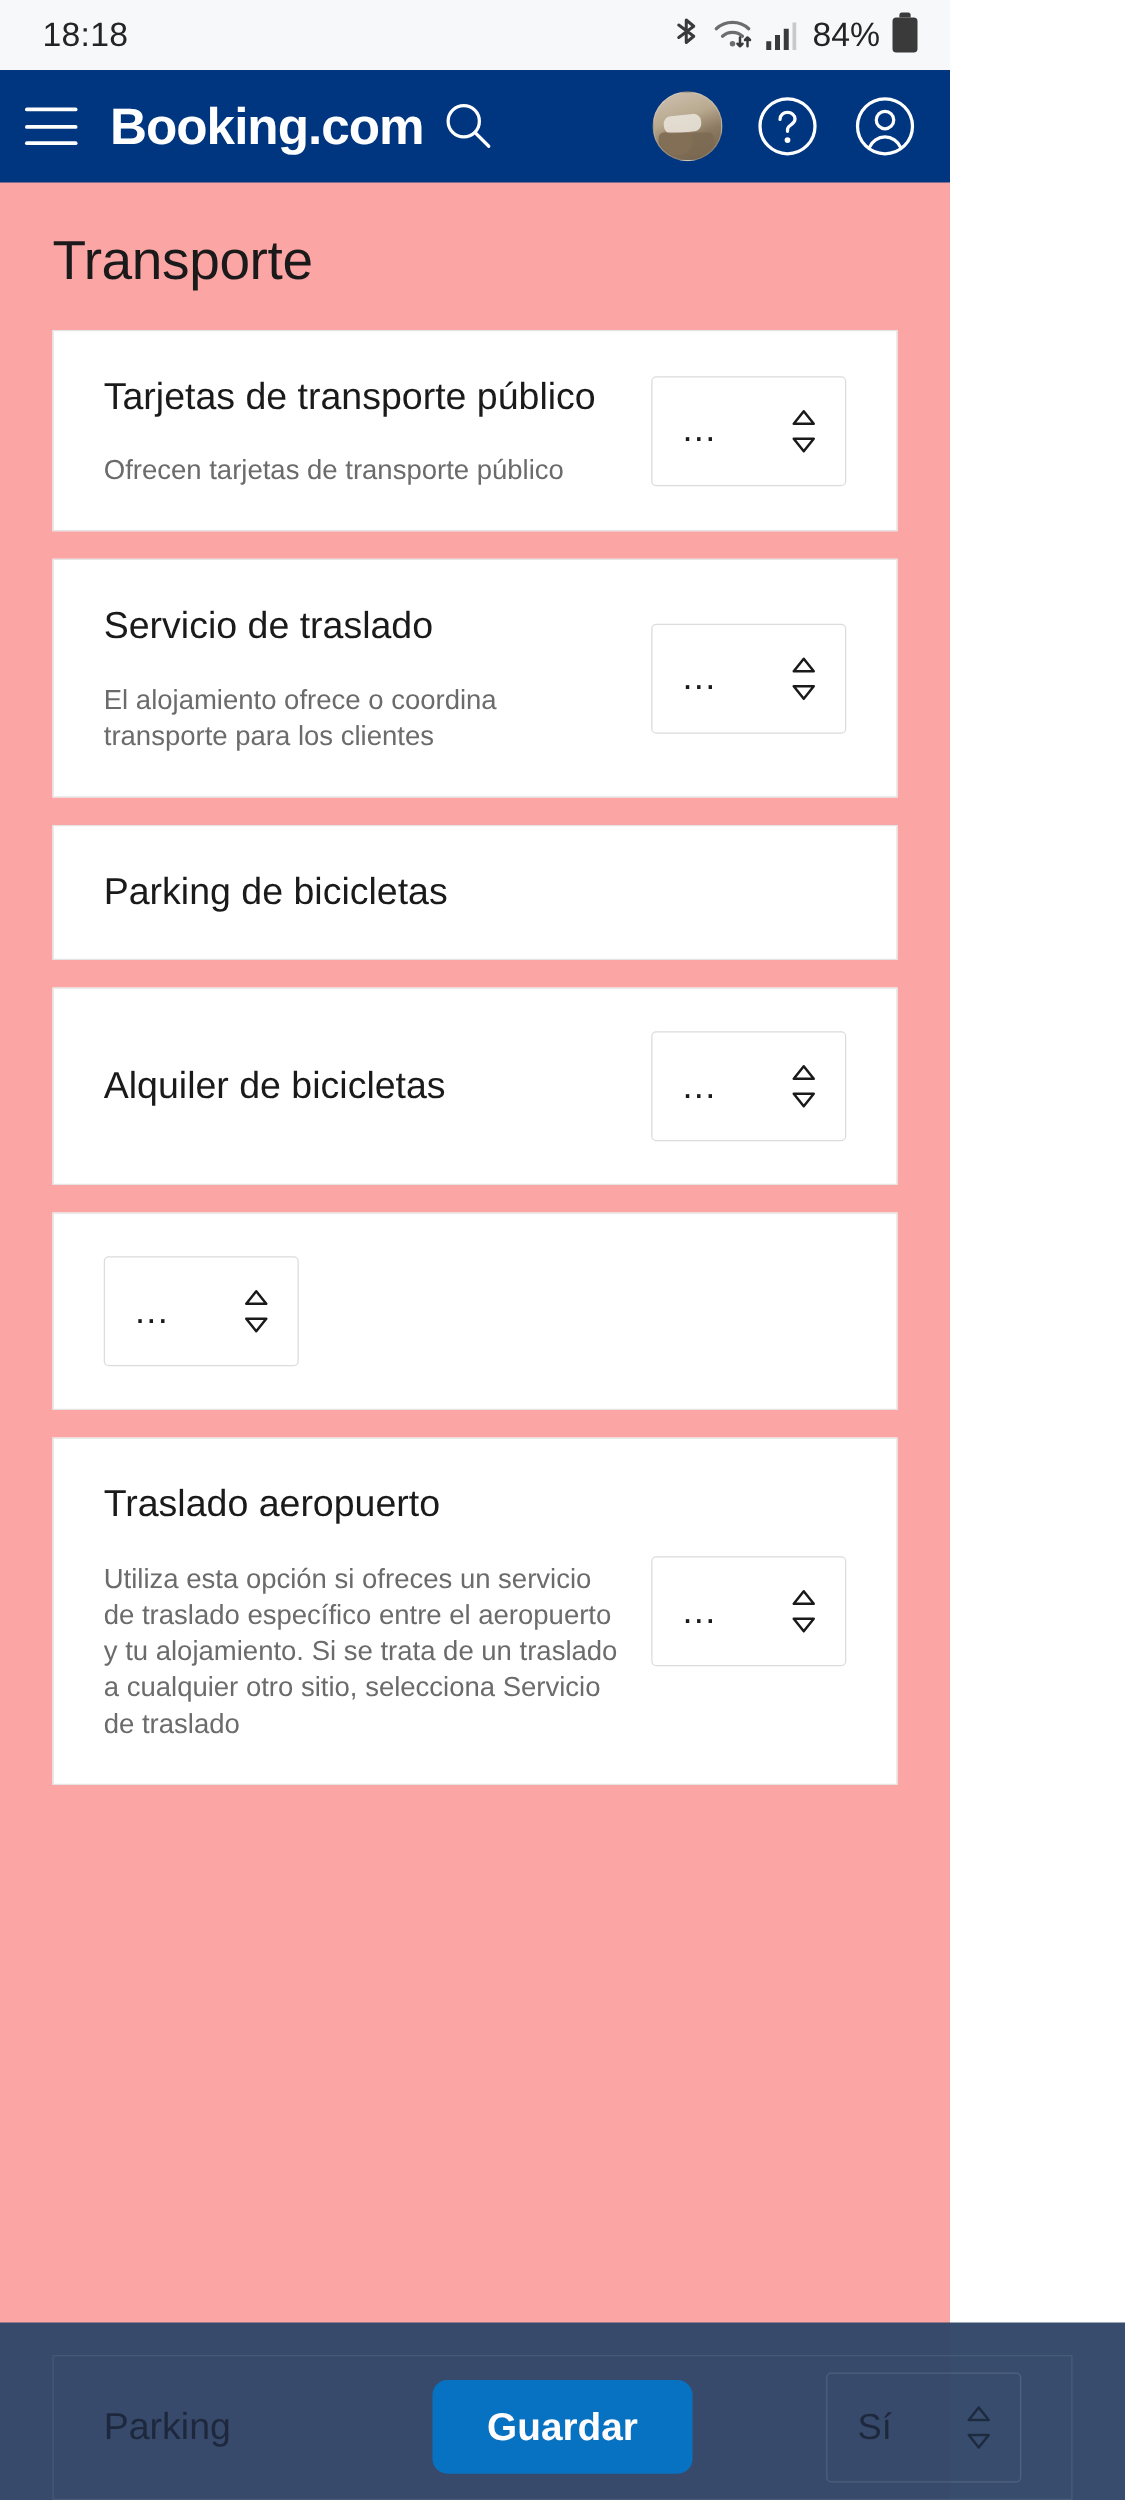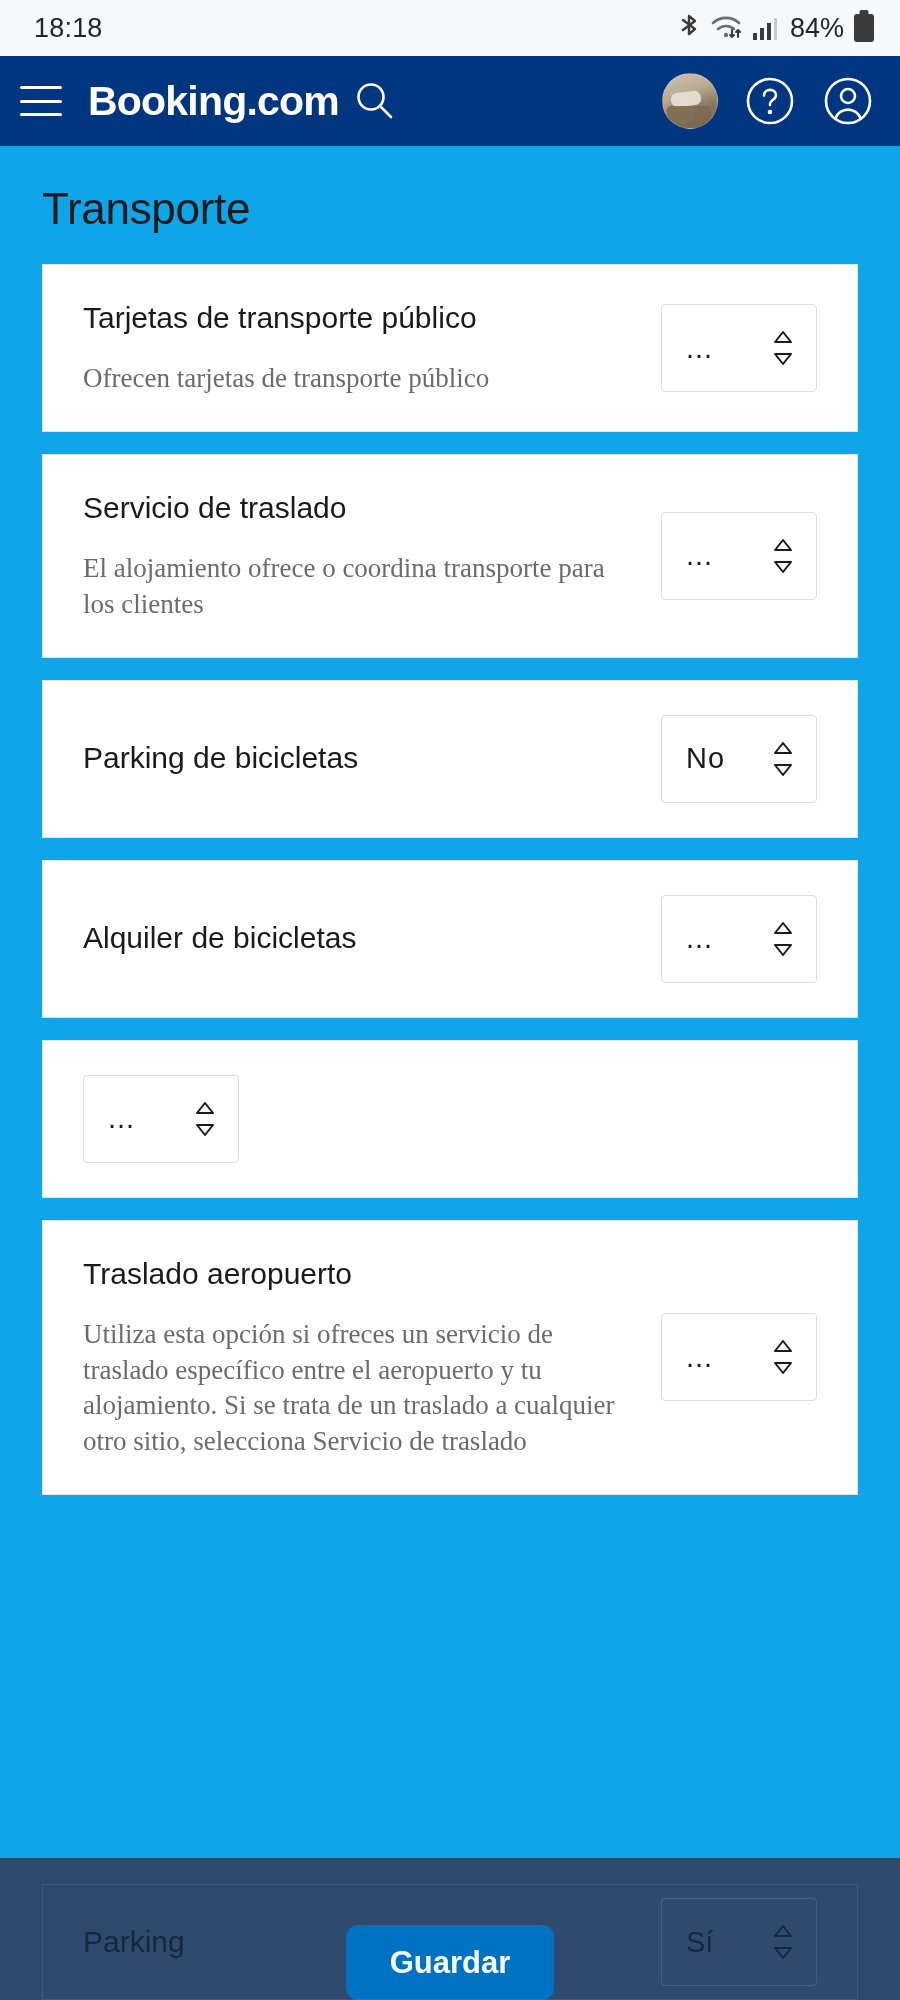--- a/index.html
+++ b/index.html
@@ -3,21 +3,21 @@
 <meta charset="utf-8">
 <title>Transporte — Booking.com</title>
 <style>
   * { margin:0; padding:0; box-sizing:border-box; }
   html, body {
     width:900px; height:2000px;
     background:#ffffff;
     font-family:"Liberation Sans", sans-serif;
     overflow:hidden;
   }
-  .phone { position:relative; width:900px; height:2000px; background:#0ea5e9; }
+  .phone { position:relative; width:760px; height:2000px; background:#fca5a5; }
 
   
   .statusbar {
     height:56px; width:100%;
     background:#f7f8fa;
     display:flex; align-items:center;
     padding:0 26px 0 34px;
     color:#2b2b2b;
   }
   .sb-time { font-size:27px; letter-spacing:.2px; font-weight:400; color:#242424; }
@@ -73,37 +73,37 @@
   }
 
   .card {
     border:1px solid #e4e4e4; background:#fff;
     display:flex; align-items:center;
     padding:34px 40px;
     margin-bottom:22px;
   }
   .card-text { flex:1; padding-right:26px; }
   .card-title { font-size:30px; color:#1a1a1a; line-height:1.28; font-weight:400; }
-  .card-desc  { font-size:27px; color:#6b6b6b; line-height:1.32; margin-top:24px;font-family:Liberation Serif, serif; }
+  .card-desc  { font-size:22px; color:#6b6b6b; line-height:1.32; margin-top:24px; }
 
   .select {
     flex:none; width:156px; height:88px;
     border:1px solid #dcdcdc; border-radius:4px; background:#fff;
     display:flex; align-items:center; justify-content:space-between;
     padding:0 20px 0 24px; cursor:pointer;
   }
   .select-value { font-size:29px; color:#1a1a1a; letter-spacing:1px; }
   .stepper { display:flex; flex-direction:column; align-items:center; line-height:0; }
   .stepper svg { display:block; }
 
   
   .bottom-overlay {
     position:absolute; left:0; bottom:0; width:900px; height:142px;
     background:#32486a; opacity:.97;
-    display:flex; align-items:flex-end; justify-content:center;
+    display:flex; align-items:center; justify-content:center;
     padding-top:24px;
   }
   .save-btn {
     background:#0071c2; color:#fff;
     font-size:31px; font-weight:700;
     border:none; border-radius:12px;
     padding:22px 44px; cursor:pointer;
     line-height:1;
   }
   
@@ -217,28 +217,20 @@
               <path d="M13 6l8 10H5zM13 38l8-10H5z" fill="none" stroke="#1a1a1a" stroke-width="2" stroke-linejoin="round"></path>
             </svg>
         </span>
       </div>
     </div>
 
     <div class="card">
       <div class="card-text">
         <div class="card-title">Parking de bicicletas</div>
       </div>
-      <div class="select">
-        <span class="select-value">No</span>
-        <span class="stepper">
-          <svg width="26" height="44" viewBox="0 0 26 44">
-              <path d="M13 6l8 10H5zM13 38l8-10H5z" fill="none" stroke="#1a1a1a" stroke-width="2" stroke-linejoin="round"></path>
-            </svg>
-        </span>
-      </div>
     </div>
 
     <div class="card">
       <div class="card-text">
         <div class="card-title">Alquiler de bicicletas</div>
       </div>
       <div class="select">
         <span class="select-value">...</span>
         <span class="stepper">
           <svg width="26" height="44" viewBox="0 0 26 44">

